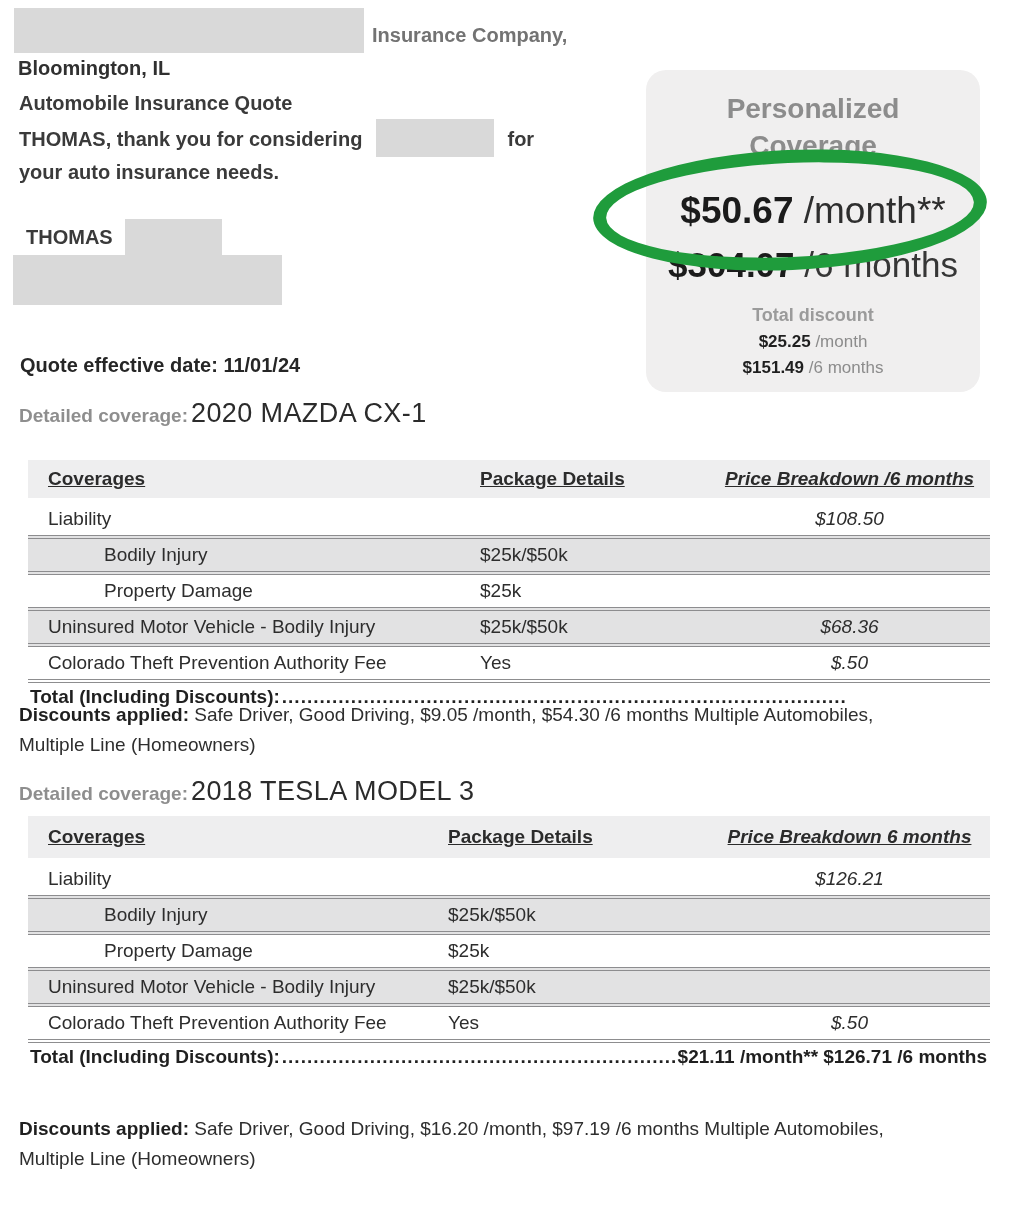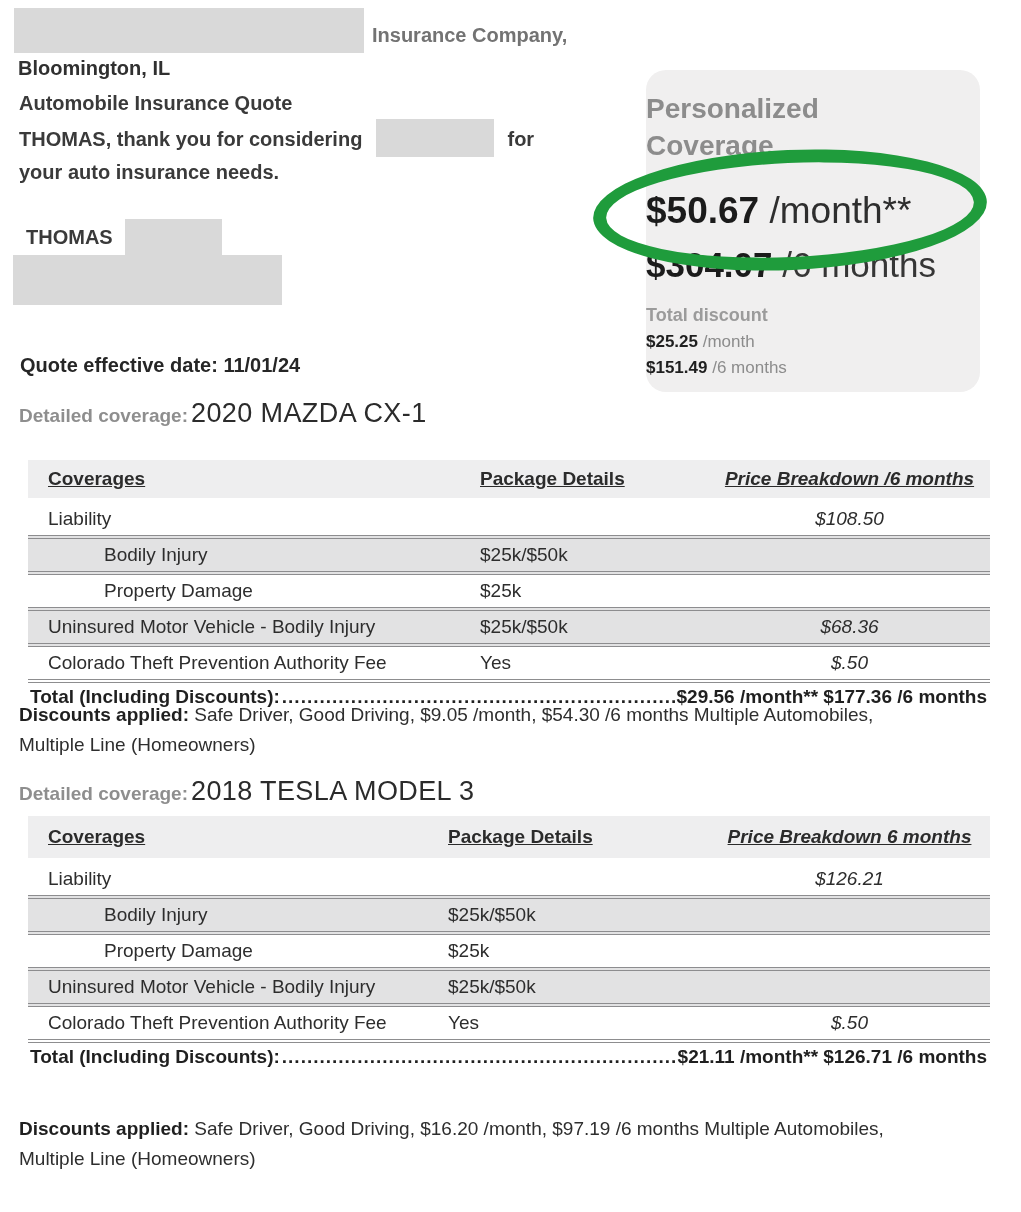--- a/index.html
+++ b/index.html
@@ -25,21 +25,21 @@
     line-height:31px;
   }
   .name-line { left:26px; top:219px; font-size:20px; font-weight:700; color:#3a3a3a; }
 
   .effective-date { left:20px; top:354px; font-size:20px; font-weight:700; color:#262626; }
 
   
   .coverage-box {
     left:646px; top:70px; width:334px; height:322px;
     background:#f0efef; border-radius:20px;
-    z-index:1;
+    text-align:center; z-index:1;
   }
   .cb-title { margin-top:20px; font-size:28px; line-height:37px; font-weight:700; color:#8c8c8c; }
   .cb-m1 { margin-top:26px; font-size:37px; color:#1b1b1b; white-space:nowrap; }
   .cb-m1 .amt { font-weight:700; }
   .cb-m1 .unit { font-weight:400; color:#2e2e2e; }
   .cb-m2 { margin-top:13px; font-size:35px; color:#1b1b1b; white-space:nowrap; }
   .cb-m2 .amt { font-weight:700; }
   .cb-m2 .unit { font-weight:400; color:#363636; }
   .cb-dt { margin-top:20px; font-size:18px; font-weight:700; color:#9b9b9b; }
   .cb-dline { margin-top:6px; font-size:17px; }
@@ -177,21 +177,20 @@
     <div class="c3">$68.36</div>
   </div>
   <div class="trow">
     <div class="c1">Colorado Theft Prevention Authority Fee</div>
     <div class="c2">Yes</div>
     <div class="c3">$.50</div>
   </div>
   <div class="trow-total">
     <span class="tl">Total (Including Discounts):</span>
     <span class="dots">..........................................................................................</span>
-    <span class="tval">$29.56 /month** $177.36 /6 months</span>
   </div>
 </div>
 
 <div class="discounts" id="d0">
   <b>Discounts applied:</b><span> Safe Driver, Good Driving, $9.05 /month, $54.30 /6 months Multiple Automobiles, Multiple Line (Homeowners)</span>
 </div>
 
 <div class="section-heading" id="heading-v1">
   <span class="sec-label">Detailed coverage:</span>
   <span class="veh-name">2018 TESLA MODEL 3</span>

